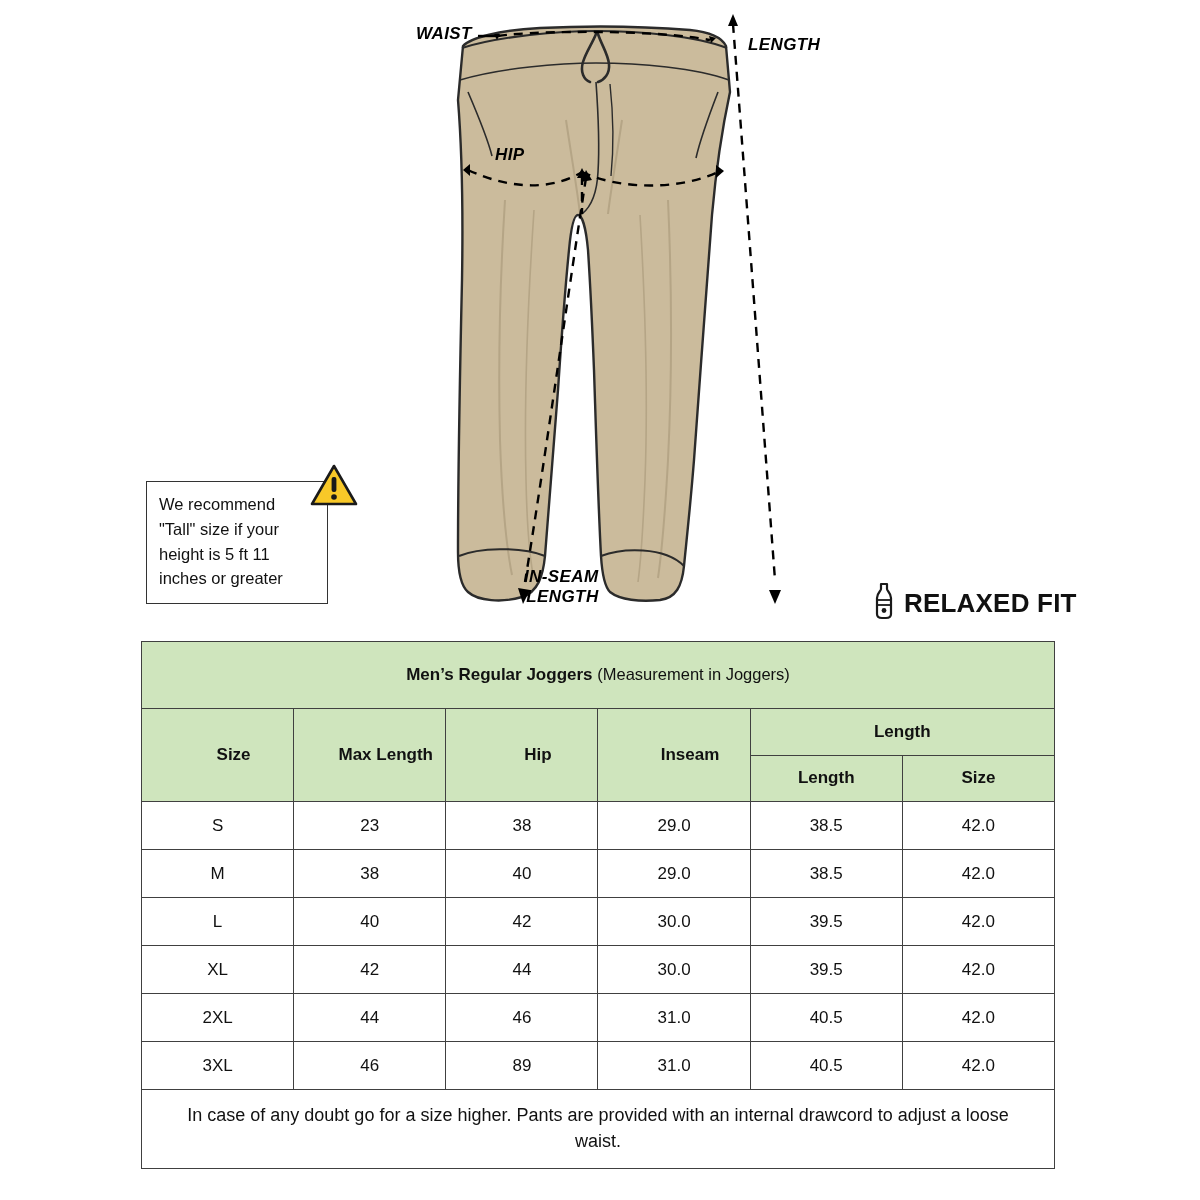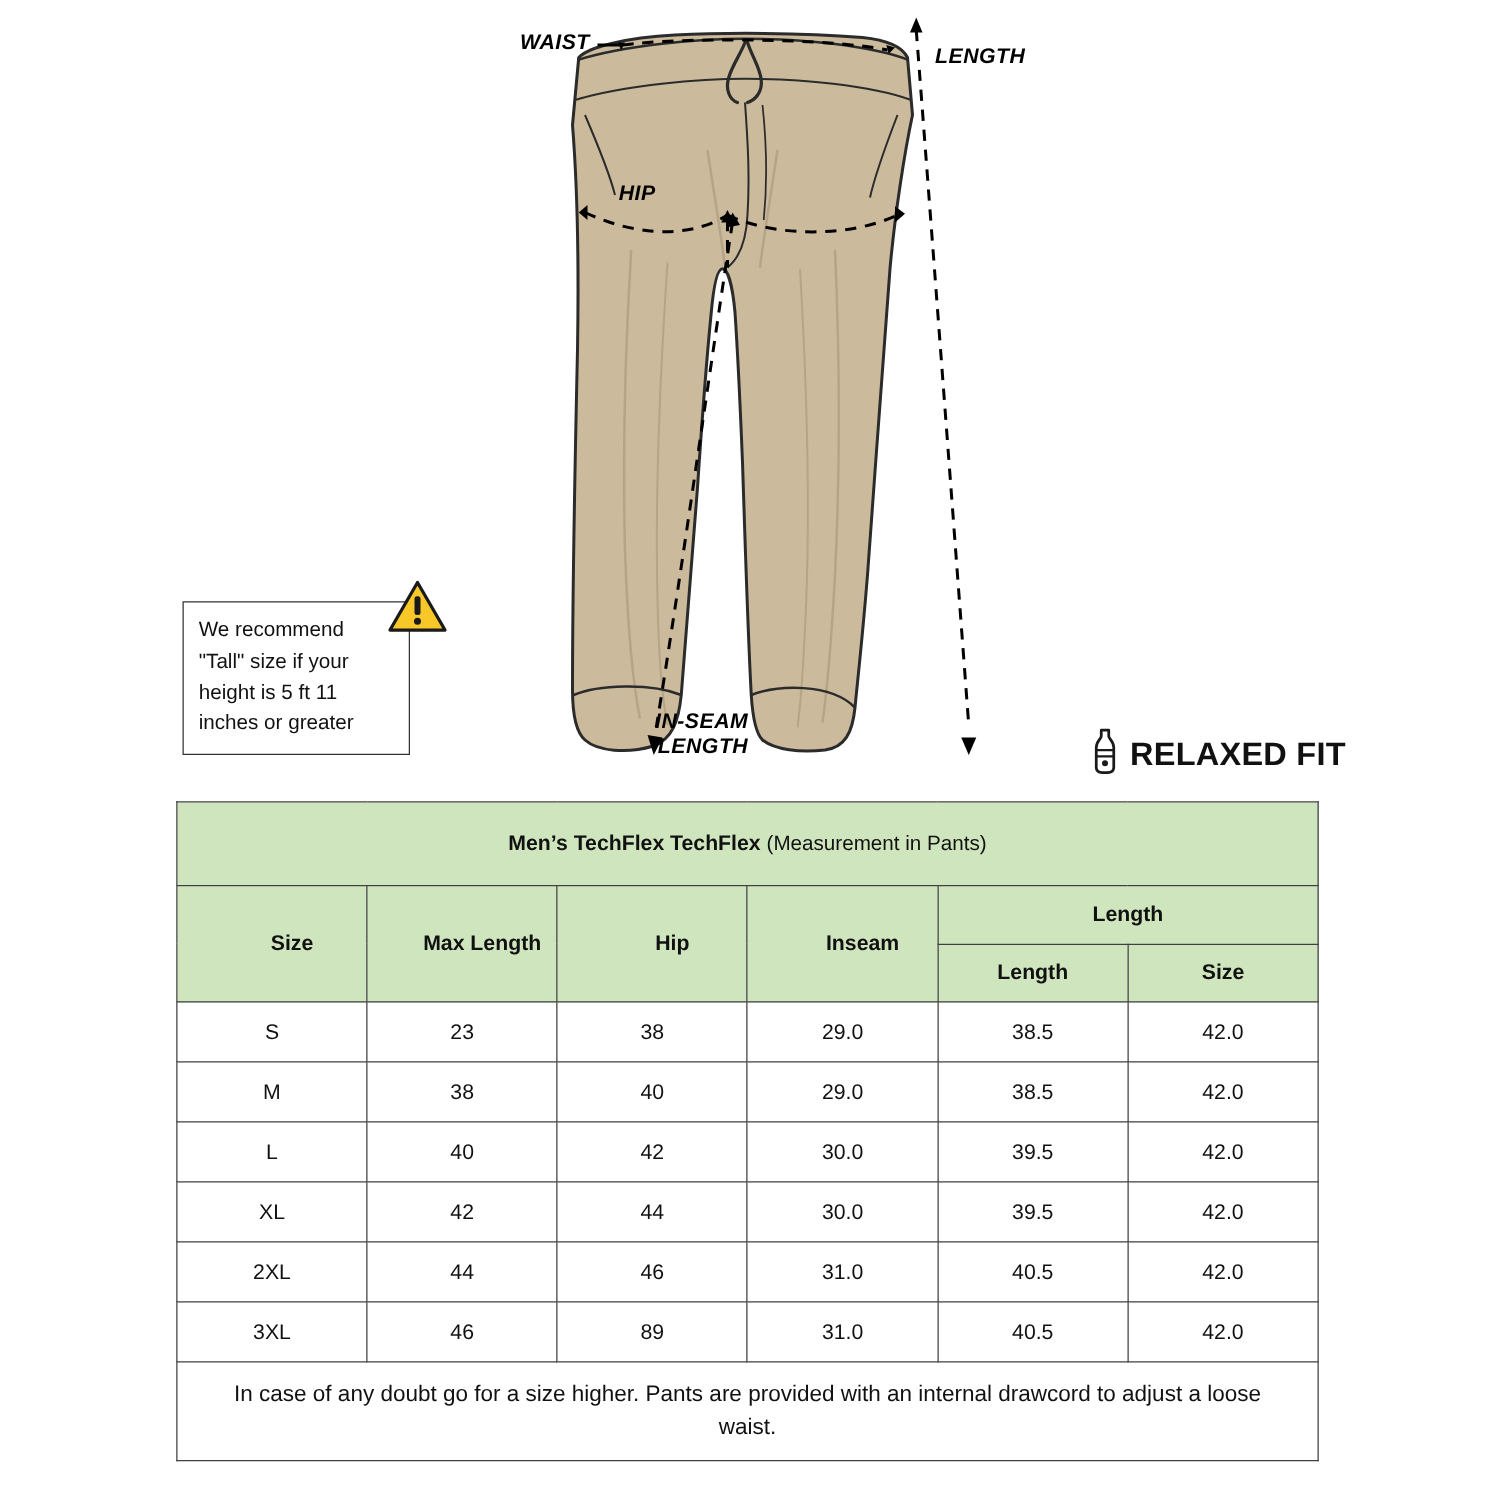--- a/index.html
+++ b/index.html
@@ -242,22 +242,22 @@
     </svg>
   </span>
   <span class="fit-text">RELAXED FIT</span>
 </div>
 
 <div id="size-table-wrap">
   <table class="size-table">
     <thead>
       <tr>
         <td class="tbl-title-cell" colspan="6">
-          <span>Men’s TechFlex TechFlex</span>
-          <span class="sub">(Measurement in Pants)</span>
+          <span>Men’s Regular Joggers</span>
+          <span class="sub">(Measurement in Joggers)</span>
         </td>
       </tr>
       <tr>
         <th class="head-tall" rowspan="2">Size</th>
         <th class="head-tall" rowspan="2">Max Length</th>
         <th class="head-tall" rowspan="2">Hip</th>
         <th class="head-tall" rowspan="2">Inseam</th>
         <th colspan="2">Length</th>
       </tr>
       <tr>

